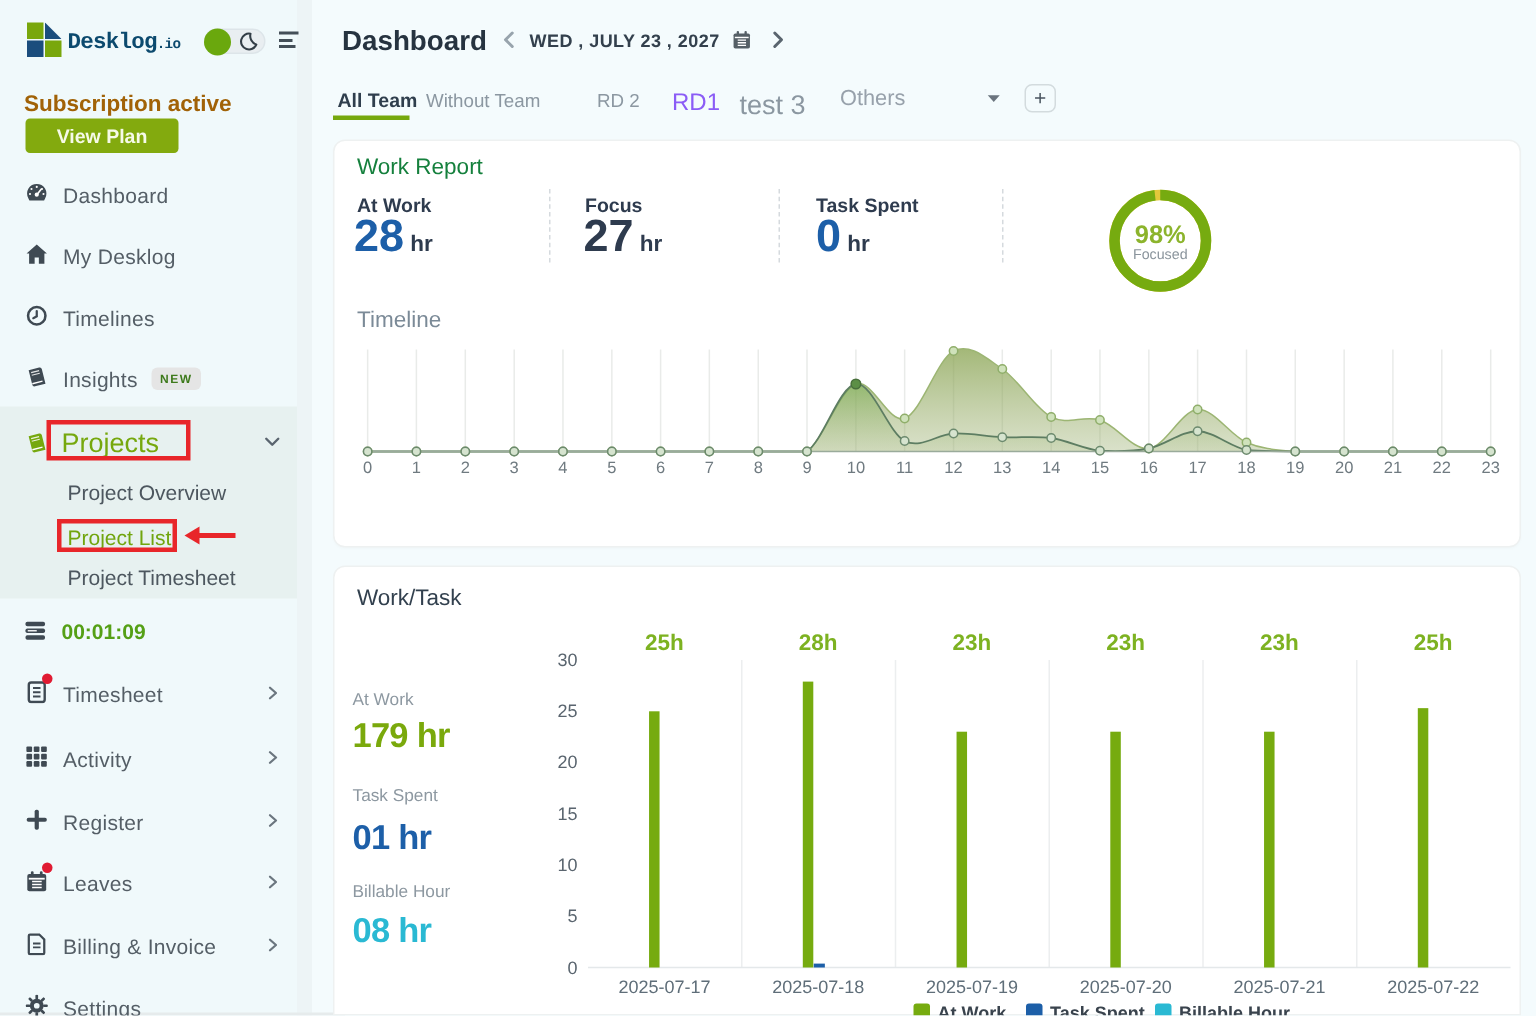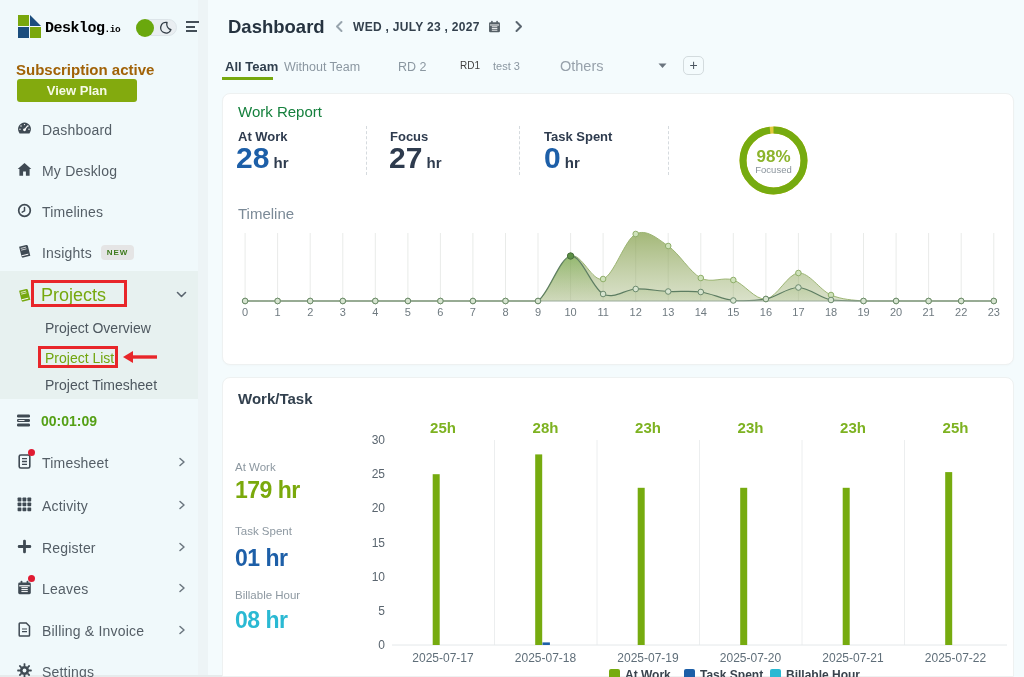--- a/index.html
+++ b/index.html
@@ -10,34 +10,34 @@
 <div class="abs" style="left:198px;top:0;width:10px;height:677px;background:#edf4f6"></div>
 <div class="abs" style="left:0;top:675px;width:230px;height:2px;background:#e6ebec"></div>
 <div class="abs" style="left:0;top:271px;width:198px;height:128px;background:#e7f1f0"></div>
 
 <div class="abs" style="left:18px;top:15px;width:11px;height:11px;background:#79a70c"></div>
 <svg class="abs" style="left:30px;top:15px" width="11" height="11">
     <path d="M0 0 L0 11 L11 11 Z" fill="#1b4d7d"></path>
   </svg>
 <div class="abs" style="left:18px;top:27px;width:11px;height:11px;background:#1b4d7d"></div>
 <div class="abs" style="left:30px;top:27px;width:11px;height:11px;background:#79a70c"></div>
-<div class="abs" style="left:45px;top:19.5px;font-family:'Liberation Mono',monospace;font-size:15px;font-weight:bold;color:#000000;letter-spacing:-0.5px">Desklog<span style="font-size:9.5px">.io</span></div>
+<div class="abs" style="left:45px;top:19.5px;font-family:'Liberation Mono',monospace;font-size:15px;font-weight:bold;color:#0c4a6e;letter-spacing:-0.5px">Desklog<span style="font-size:9.5px">.io</span></div>
 
 <div class="abs" style="left:136px;top:19px;width:41px;height:17px;border-radius:9px;background:#e9eef1;border:1px solid #dde5e9"></div>
 <div class="abs" style="left:136px;top:18.5px;width:18px;height:18px;border-radius:50%;background:#6aa80d"></div>
 <svg class="abs" style="left:159px;top:20.5px" width="13" height="13" viewBox="0 0 14 14">
     <path d="M8.6 1.6 A5.7 5.7 0 1 0 12.8 9.4 A6.6 6.6 0 0 1 8.6 1.6 Z" fill="none" stroke="#333e47" stroke-width="1.5" stroke-linejoin="round"></path>
   </svg>
 
 <div class="abs" style="left:186px;top:21px;width:13px;height:2px;background:#444f58"></div>
 <div class="abs" style="left:186px;top:25.5px;width:9px;height:2px;background:#444f58"></div>
 <div class="abs" style="left:186px;top:30px;width:11px;height:2px;background:#444f58"></div>
 
 <div class="abs" style="left:16px;top:61px;font-size:15px;font-weight:bold;color:#a16207">Subscription active</div>
-<div class="abs" style="left:17px;top:79px;width:120px;height:23px;background:#83aa0e;border-radius:3px;color:#f6fae8;font-size:13px;font-weight:bold;text-align:center;line-height:23px">View Plan</div>
+<div class="abs" style="left:17px;top:79px;width:102px;height:23px;background:#83aa0e;border-radius:3px;color:#f6fae8;font-size:13px;font-weight:bold;text-align:center;line-height:23px">View Plan</div>
 
 <svg style="position:absolute;left:17px;top:121px" width="15" height="15" viewBox="0 0 15 15">
     <path d="M7.5 1.6 A6.4 6.4 0 0 1 13.2 11.0 L12.4 12.6 H2.6 L1.8 11.0 A6.4 6.4 0 0 1 7.5 1.6 Z" fill="#3f4a53"></path>
     <rect x="7" y="3.6" width="1.1" height="5.2" rx="0.5" fill="#fff" transform="rotate(38 7.5 8.8)"></rect>
     <circle cx="7.5" cy="8.8" r="1.4" fill="#fff"></circle>
     <circle cx="7.5" cy="3.6" r="0.7" fill="#fff"></circle>
     <circle cx="4" cy="5" r="0.7" fill="#fff"></circle>
     <circle cx="11" cy="5" r="0.7" fill="#fff"></circle>
     <circle cx="3" cy="8.3" r="0.7" fill="#fff"></circle>
     <circle cx="12" cy="8.3" r="0.7" fill="#fff"></circle>
@@ -171,22 +171,22 @@
     <path d="M4.4 7.8 h6.4 M4.4 9.8 h6.4 M4.4 11.8 h6.4" stroke="#fff" stroke-width="1"></path>
   </svg>
 <svg class="abs" style="left:514px;top:20px" width="10" height="13" viewBox="0 0 10 13">
     <path d="M2.5 2 L7 6.5 L2.5 11" fill="none" stroke="#5a656f" stroke-width="2" stroke-linecap="round" stroke-linejoin="round"></path>
   </svg>
 
 <div class="abs" style="left:225px;top:59px;font-size:13px;font-weight:bold;color:#2f3e4d">All Team</div>
 <div class="abs" style="left:222px;top:77px;width:51px;height:2.5px;background:#76a80e"></div>
 <div class="abs" style="left:284px;top:60px;font-size:12.5px;color:#8b97a1">Without Team</div>
 <div class="abs" style="left:398px;top:60px;font-size:12.5px;color:#8b97a1">RD 2</div>
-<div class="abs" style="left:460px;top:60px;font-size:10px;color:#404040">RD1</div>
-<div class="abs" style="left:493px;top:60px;font-size:11px;color:#8b97a1">test 3</div>
+<div class="abs" style="left:448px;top:60px;font-size:16px;color:#8b5cf6">RD1</div>
+<div class="abs" style="left:493px;top:60px;font-size:18px;color:#8b97a1">test 3</div>
 <div class="abs" style="left:560px;top:58px;font-size:14.5px;color:#97a1ab">Others</div>
 <svg class="abs" style="left:658px;top:63px" width="9" height="6" viewBox="0 0 9 6">
     <path d="M0.5 0.5 L4.5 5 L8.5 0.5 Z" fill="#6a747e"></path>
   </svg>
 <div class="abs" style="left:683px;top:56px;width:21px;height:19px;border:1.5px solid #d3dbde;border-radius:5px;background:transparent;color:#4a5560;font-size:14px;text-align:center;line-height:17px">+</div>
 
 <div class="abs" style="left:222px;top:93px;width:792px;height:272px;background:#fff;border:1px solid #eef1f1;border-radius:8px;box-shadow:0 1px 2px rgba(0,0,0,0.02)"></div>
 <div class="abs" style="left:238px;top:103px;font-size:15px;color:#15803d">Work Report</div>
 <div class="abs" style="left:238px;top:129px;font-size:13px;font-weight:bold;color:#2e3b4e">At Work</div>
 <div class="abs" style="left:236px;top:141px;font-size:30px;font-weight:bold;color:#1d5fa8">28<span style="font-size:15px;color:#2e3b4e">&nbsp;hr</span></div>
@@ -312,21 +312,21 @@
     <text x="798.4" y="315.5" text-anchor="middle" font-size="11" fill="#6f7a80">17</text>
     <text x="831.0" y="315.5" text-anchor="middle" font-size="11" fill="#6f7a80">18</text>
     <text x="863.5" y="315.5" text-anchor="middle" font-size="11" fill="#6f7a80">19</text>
     <text x="896.1" y="315.5" text-anchor="middle" font-size="11" fill="#6f7a80">20</text>
     <text x="928.6" y="315.5" text-anchor="middle" font-size="11" fill="#6f7a80">21</text>
     <text x="961.2" y="315.5" text-anchor="middle" font-size="11" fill="#6f7a80">22</text>
     <text x="993.8" y="315.5" text-anchor="middle" font-size="11" fill="#6f7a80">23</text>
 </svg>
 
 <div class="abs" style="left:222px;top:377px;width:792px;height:300px;background:#fff;border:1px solid #eef1f1;border-radius:8px 8px 0 0"></div>
-<div class="abs" style="left:238px;top:390px;font-size:15px;font-weight:bold;color:#32404e">Work/Task</div>
+<div class="abs" style="left:238px;top:390px;font-size:15px;font-weight:normal;color:#32404e">Work/Task</div>
 <div class="abs" style="left:235px;top:461px;font-size:11.5px;color:#8d98a1">At Work</div>
 <div class="abs" style="left:235px;top:477px;font-size:23px;font-weight:bold;letter-spacing:-0.5px;color:#7aa90c">179 hr</div>
 <div class="abs" style="left:235px;top:525px;font-size:11.5px;color:#8d98a1">Task Spent</div>
 <div class="abs" style="left:235px;top:545px;font-size:23px;font-weight:bold;letter-spacing:-0.5px;color:#1d5fa8">01 hr</div>
 <div class="abs" style="left:235px;top:589px;font-size:11.5px;color:#8d98a1">Billable Hour</div>
 <div class="abs" style="left:235px;top:607px;font-size:23px;font-weight:bold;letter-spacing:-0.5px;color:#2ab9d3">08 hr</div>
 <svg style="position:absolute;left:360px;top:410px" width="660" height="267" viewBox="360 410 660 267">
 <line x1="494.5" y1="440.0" x2="494.5" y2="645.0" stroke="#eceeef" stroke-width="1"></line>
     <line x1="597" y1="440.0" x2="597" y2="645.0" stroke="#eceeef" stroke-width="1"></line>
     <line x1="699.5" y1="440.0" x2="699.5" y2="645.0" stroke="#eceeef" stroke-width="1"></line>

